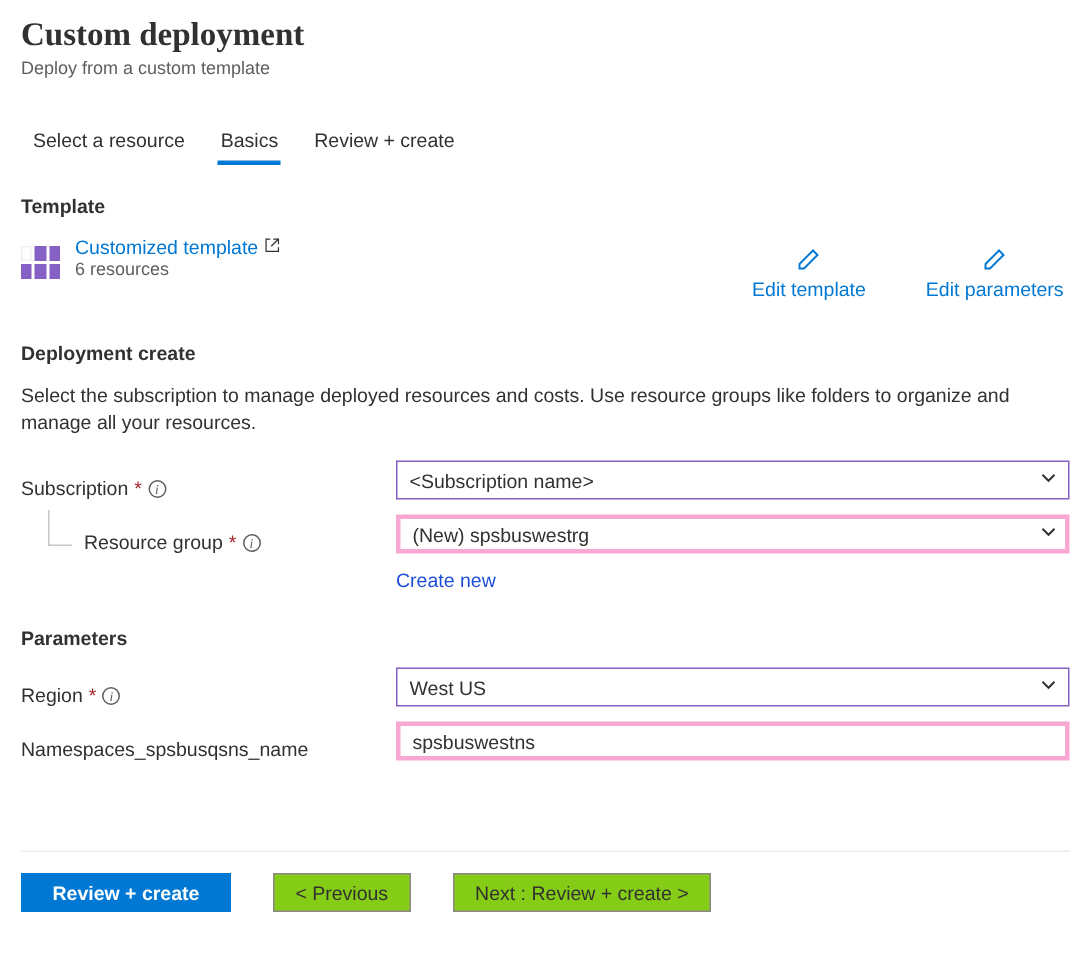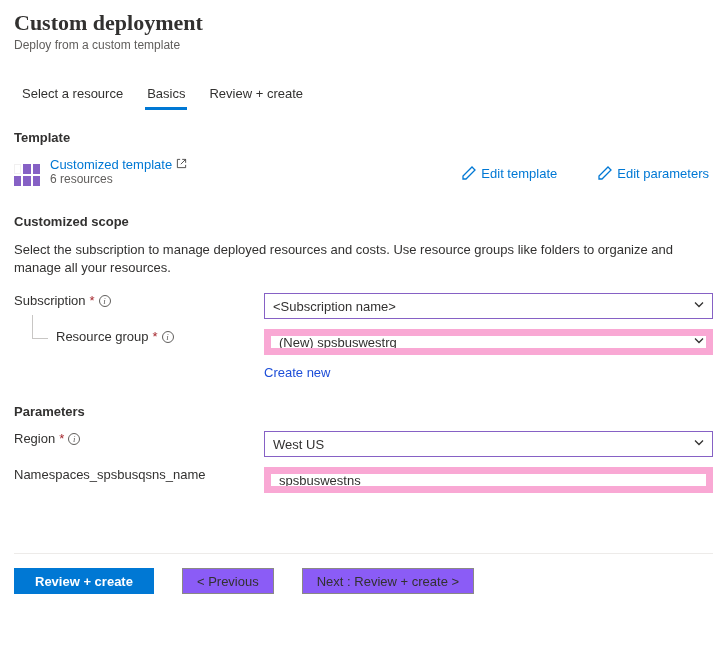--- a/index.html
+++ b/index.html
@@ -91,40 +91,40 @@
       color: #605e5c;
     }
     .edit-links {
       display: flex;
       gap: 40px;
       padding-right: 4px;
       margin-top: 8px;
     }
     .edit-link {
       display: flex;
-      flex-direction: row;
+      flex-direction: column;
       align-items: center;
       gap: 4px;
       color: #0078d4;
       font-size: 13px;
       cursor: pointer;
     }
     .edit-link svg {
       width: 16px;
       height: 16px;
     }
     .scope-desc {
       font-size: 13px;
       color: #323130;
       margin-bottom: 16px;
       line-height: 1.4;
     }
     .form-row {
       display: flex;
-      align-items: flex-start;
+      align-items: flex-end;
       margin-bottom: 10px;
     }
     .form-label-col {
       width: 250px;
       display: flex;
       align-items: center;
       gap: 4px;
       font-size: 13px;
     }
     .form-label-col.indent {
@@ -156,21 +156,21 @@
       font-style: italic;
       font-family: Georgia, serif;
     }
     .form-field-col {
       flex: 1;
       position: relative;
     }
     .dropdown, .textfield {
       width: 100%;
       height: 26px;
-      border: 7px solid #f9a8d4;
+      border: 3px solid #f9a8d4;
       padding: 0 8px;
       font-size: 13px;
       font-family: inherit;
       background: #fff;
       appearance: none;
       color: #323130;
     }
     .dropdown.highlight, .textfield.highlight {
       border: 1px solid #8661c5;
     }
@@ -201,21 +201,21 @@
       display: flex;
       gap: 8px;
       padding-bottom: 10px;
     }
     .btn {
       height: 26px;
       padding: 0 14px;
       font-size: 13px;
       font-family: inherit;
       border: 1px solid #8a8886;
-      background: #8b5cf6;
+      background: #84cc16;
       cursor: pointer;
       color: #323130;
     }
     .btn.primary {
       background: #0078d4;
       border-color: #0078d4;
       color: #fff;
       font-weight: 600;
       padding: 0 20px;
     }
@@ -273,21 +273,21 @@
     </div>
     <div class="edit-link">
       <svg viewBox="0 0 16 16">
           <path d="M2 14 L2 11 L11 2 L14 5 L5 14 Z" fill="none" stroke="#0078d4" stroke-width="1.3"></path>
         </svg>
       <span>Edit parameters</span>
     </div>
   </div>
 </div>
 
-<div class="section-heading">Customized scope</div>
+<div class="section-heading">Deployment create</div>
 <div class="scope-desc">Select the subscription to manage deployed resources and costs. Use resource groups like folders to organize and manage all your resources.</div>
 
 <div class="form-row">
   <div class="form-label-col">
     <span>Subscription</span>
     <span class="required">*</span>
     <span class="info-icon">i</span>
   </div>
   <div class="form-field-col">
     <input type="text" readonly="" class="dropdown highlight" value="&lt;Subscription name&gt;" style="">

